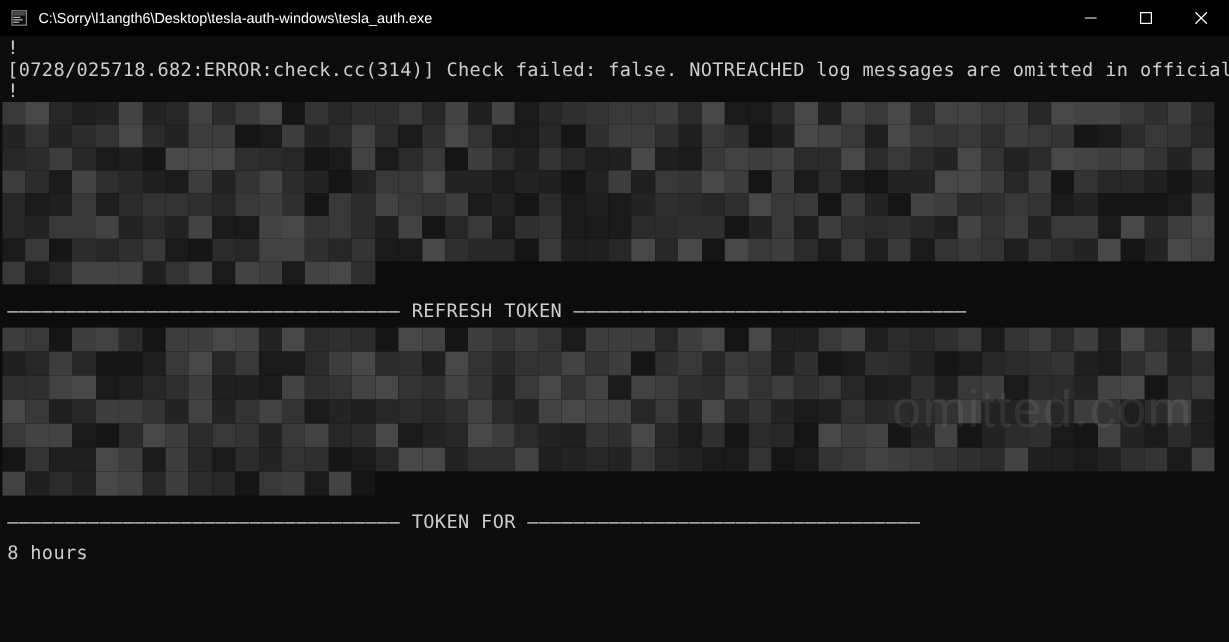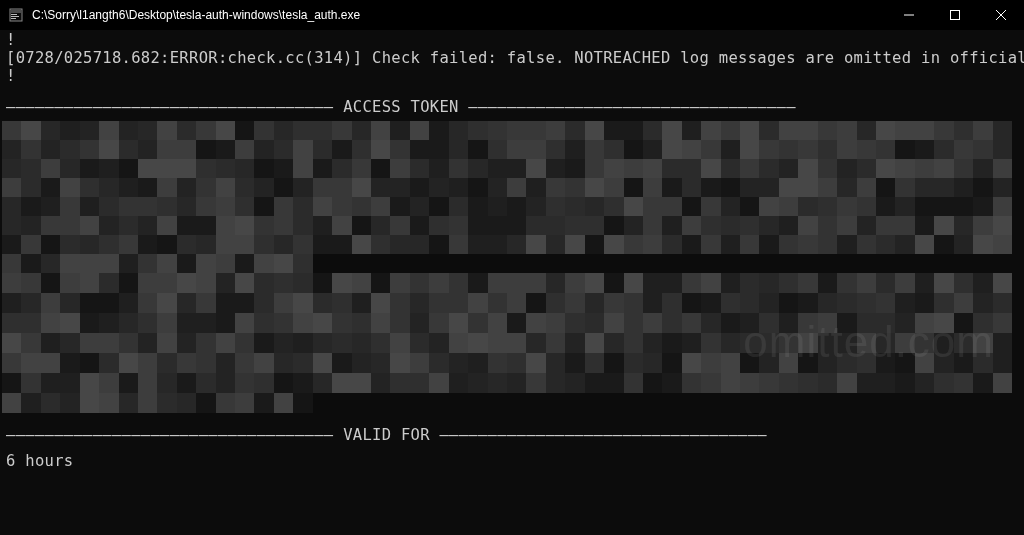--- a/index.html
+++ b/index.html
@@ -124,21 +124,20 @@
         </svg>
     </div>
   </div>
 </div>
 
 <div class="console">
   <div class="console-line">!</div>
   <div class="console-line"><span>[0728/025718.682:ERROR:check.cc(314)] Check failed: false. NOTREACHED log messages are omitted in official builds. Sorry</span></div>
   <div class="console-line">!</div>
 
-  <div class="section-divider"><span>––––––––––––––––––––––––––––––––––</span> <span>ACCESS TOKEN</span> <span>––––––––––––––––––––––––––––––––––</span></div>
   <div class="pixelated" id="px-access" style="height: 152px;">
       <div class="px-row">
         <div class="px" style="background: rgb(56, 56, 56);"></div>
         <div class="px" style="background: rgb(71, 71, 71);"></div>
         <div class="px" style="background: rgb(39, 39, 39);"></div>
         <div class="px" style="background: rgb(31, 31, 31);"></div>
         <div class="px" style="background: rgb(35, 35, 35);"></div>
         <div class="px" style="background: rgb(66, 66, 66);"></div>
         <div class="px" style="background: rgb(35, 35, 35);"></div>
         <div class="px" style="background: rgb(39, 39, 39);"></div>
@@ -560,20 +559,21 @@
         <div class="px" style="background: rgb(12, 12, 12);"></div>
         <div class="px" style="background: rgb(12, 12, 12);"></div>
         <div class="px" style="background: rgb(12, 12, 12);"></div>
         <div class="px" style="background: rgb(12, 12, 12);"></div>
         <div class="px" style="background: rgb(12, 12, 12);"></div>
         <div class="px" style="background: rgb(12, 12, 12);"></div>
         <div class="px" style="background: rgb(12, 12, 12);"></div>
       </div>
     </div>
 
+  <div class="section-divider"><span>––––––––––––––––––––––––––––––––––</span> <span>REFRESH TOKEN</span> <span>––––––––––––––––––––––––––––––––––</span></div>
   <div class="pixelated" id="px-refresh" style="height: 140px;">
       <div class="px-row">
         <div class="px" style="background: rgb(61, 61, 61);"></div>
         <div class="px" style="background: rgb(56, 56, 56);"></div>
         <div class="px" style="background: rgb(21, 21, 21);"></div>
         <div class="px" style="background: rgb(61, 61, 61);"></div>
         <div class="px" style="background: rgb(66, 66, 66);"></div>
         <div class="px" style="background: rgb(43, 43, 43);"></div>
         <div class="px" style="background: rgb(21, 21, 21);"></div>
         <div class="px" style="background: rgb(61, 61, 61);"></div>
@@ -941,17 +941,17 @@
         <div class="px" style="background: rgb(12, 12, 12);"></div>
         <div class="px" style="background: rgb(12, 12, 12);"></div>
         <div class="px" style="background: rgb(12, 12, 12);"></div>
         <div class="px" style="background: rgb(12, 12, 12);"></div>
         <div class="px" style="background: rgb(12, 12, 12);"></div>
         <div class="px" style="background: rgb(12, 12, 12);"></div>
         <div class="px" style="background: rgb(12, 12, 12);"></div>
       </div>
     </div>
 
-  <div class="section-divider"><span>––––––––––––––––––––––––––––––––––</span> <span>VALID FOR</span> <span>––––––––––––––––––––––––––––––––––</span></div>
-  <div class="valid-for-value">6 hours</div>
+  <div class="section-divider"><span>––––––––––––––––––––––––––––––––––</span> <span>TOKEN FOR</span> <span>––––––––––––––––––––––––––––––––––</span></div>
+  <div class="valid-for-value">8 hours</div>
 
   <div class="watermark">omitted.com</div>
 </div>
 
 </body></html>

